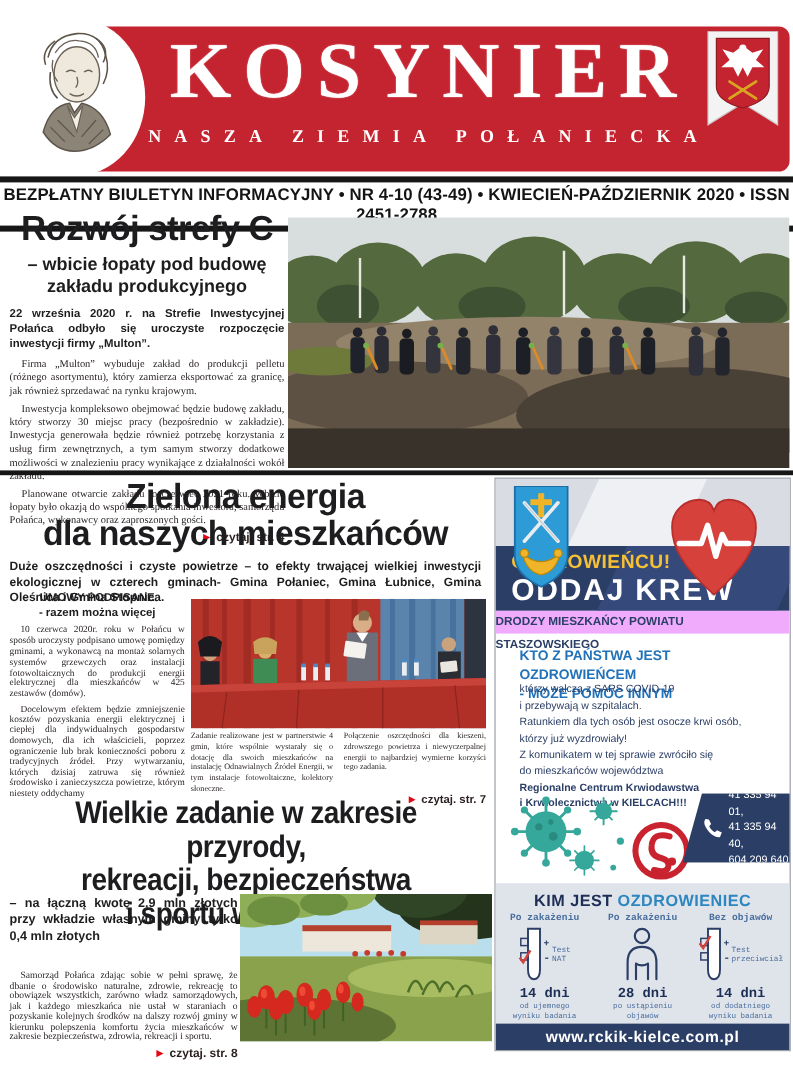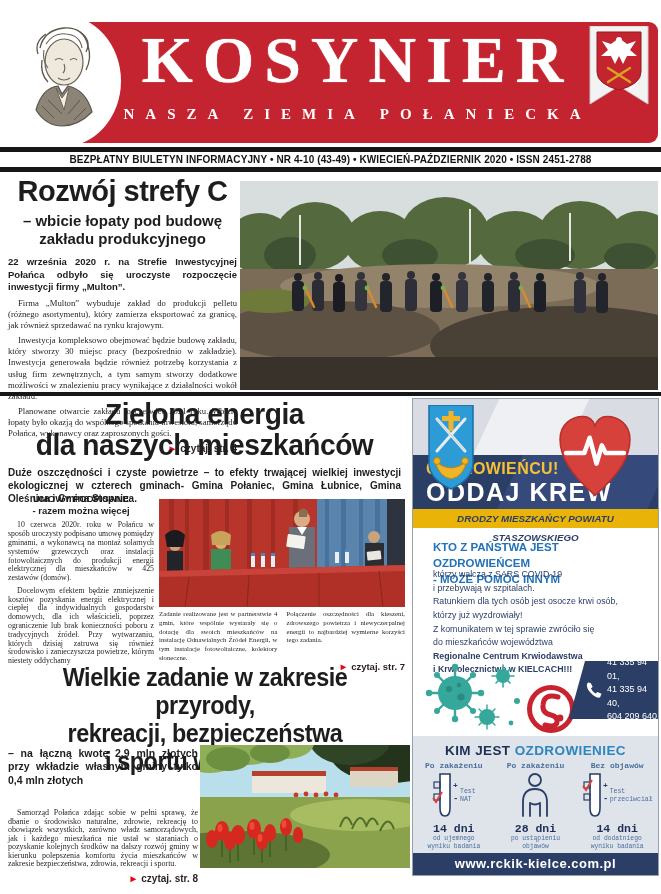--- a/index.html
+++ b/index.html
@@ -15,21 +15,21 @@
                 line-height:1; color:#fff; letter-spacing:10px; text-shadow:0 0 1px #fff; }
   .mast-sub { position:absolute; left:118px; right:64px; top:106px; text-align:center;
               font-family:"Liberation Serif", serif; font-weight:bold; font-size:15px;
               color:#fff; letter-spacing:11px; }
   .portrait { position:absolute; left:2px; top:14px; width:120px; height:134px; }
   .crest { position:absolute; left:588px; top:26px; width:62px; height:98px; }
 
   
   .infobar { position:absolute; left:0; top:147px; width:661px; }
   .rule { height:5px; background:#161616; }
-  .infotext { padding:2px 0 2px; text-align:center; font-size:10px; font-weight:bold;
+  .infotext { padding:2px 0 2px; text-align:center; font-size:14px; font-weight:bold;
               color:#141414; letter-spacing:0.1px; }
 
   
   .a1-col { position:absolute; left:8px; top:177px; width:229px; }
   .h1-a1 { font-size:29px; font-weight:bold; text-align:center; letter-spacing:-0.5px;
            line-height:1.02; }
   .h2-a1 { font-size:15px; font-weight:bold; text-align:center; margin-top:5px; line-height:1.22; }
   .lead { margin-top:8px; font-size:9.5px; font-weight:bold; text-align:justify; line-height:1.32; }
   .bodytext { font-family:"Liberation Serif", serif; font-size:8.7px; line-height:1.28;
               text-align:justify; color:#2b2424; margin-top:4px; text-indent:10px; }
@@ -70,22 +70,22 @@
   .ad-hero { position:absolute; left:0; top:0; width:245px; height:56px; background:#d9dde3; overflow:hidden; }
   .ad-hero .diag { position:absolute; left:70px; top:-10px; width:90px; height:90px;
                    background:#eef0f3; transform:skewX(-25deg); }
   .ad-navy { position:absolute; left:0; top:56px; width:245px; height:54px; background:#2b3e66; overflow:hidden; }
   .ad-navy .diag2 { position:absolute; left:96px; top:-6px; width:150px; height:70px;
                     background:#35497a; transform:skewX(-25deg); }
   .ad-t1 { position:absolute; left:13px; top:61px; z-index:2; color:#f6c035; font-weight:bold;
            font-size:16px; letter-spacing:0.4px; }
   .ad-t2 { position:absolute; left:13px; top:79px; z-index:2; color:#fff; font-weight:bold;
            font-size:25px; letter-spacing:1.5px; }
-  .ad-band { position:absolute; left:0; top:110px; width:245px; height:19px; background:#eab308;
-             color:#2b3e66; font-weight:bold; font-size:9.8px; text-align:center; line-height:19px;font-style:italic; }
+  .ad-band { position:absolute; left:0; top:110px; width:245px; height:19px; background:#f0abfc;
+             color:#2b3e66; font-weight:bold; font-size:9.8px; line-height:19px; }
   .ad-shield { position:absolute; left:14px; top:6px; width:48px; height:88px; z-index:3; }
   .ad-heart { position:absolute; left:144px; top:12px; width:76px; height:90px; z-index:3; }
   .ad-heading { position:absolute; left:20px; top:140px; color:#2272b9; font-weight:bold;
                 font-size:11.5px; line-height:1.4; }
   .ad-body { position:absolute; left:20px; top:169px; color:#2b3e66; font-size:8.8px; line-height:1.55; }
   .ad-body .b { font-weight:bold; }
   .ad-virus { position:absolute; left:8px; top:258px; width:104px; height:76px; }
   .ad-logo { position:absolute; left:112px; top:284px; width:52px; height:52px; }
   .ad-badge { position:absolute; left:156px; top:262px; width:90px; height:58px; background:#2b3e66;
               clip-path:polygon(16px 0, 100% 0, 100% 100%, 0 100%);

